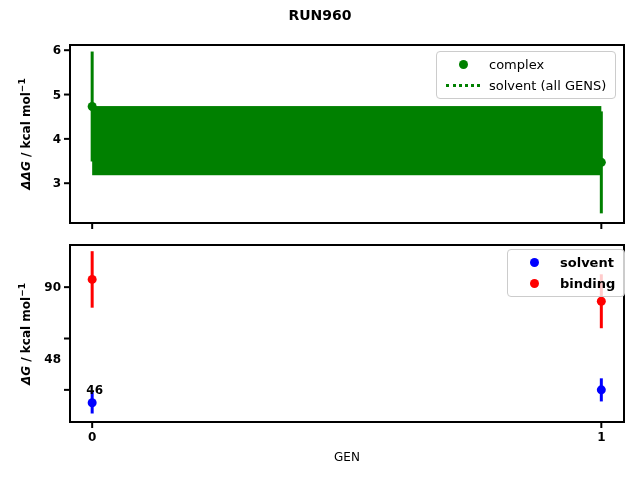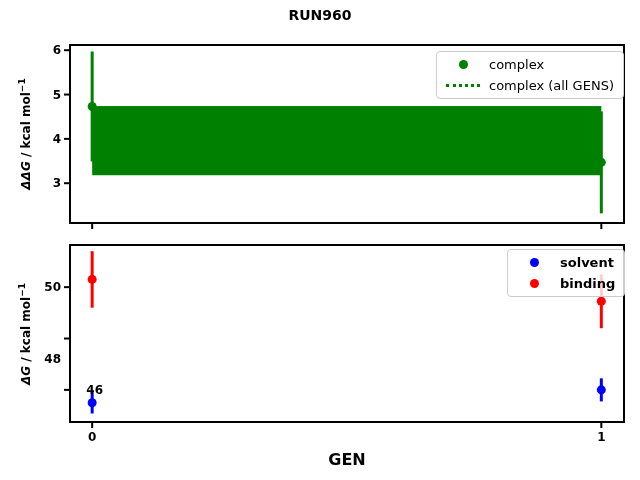--- a/index.html
+++ b/index.html
@@ -5,21 +5,21 @@
   html,body{margin:0;padding:0;background:#ffffff;}
   .figure{position:relative;width:640px;height:480px;background:#ffffff;
           font-family:"DejaVu Sans",sans-serif;color:#000;overflow:hidden;}
   .suptitle{position:absolute;left:320px;top:7px;transform:translateX(-50%);
             font-size:14px;font-weight:bold;white-space:nowrap;}
   svg.axes{position:absolute;overflow:visible;}
   .ylabel{position:absolute;white-space:nowrap;font-size:12px;font-weight:bold;
           transform:translate(-50%,-50%) rotate(-90deg);}
   .ylabel .math{font-style:italic;}
   .ylabel sup{font-size:9px;}
-  .xlabel{position:absolute;font-size:16px;font-weight:bold;transform:translateX(-50%);white-space:nowrap;}
+  .xlabel{position:absolute;font-size:12px;font-weight:normal;transform:translateX(-50%);white-space:nowrap;}
   .tick-label{position:absolute;font-size:12px;font-weight:bold;white-space:nowrap;}
   .ytick-label{transform:translate(-100%,-50%);}
   .xtick-label{transform:translate(-50%,0);}
   .legend{position:absolute;background:rgba(255,255,255,0.8);border:1px solid #cccccc;
           border-radius:4px;padding:5px 9px;display:flex;flex-direction:column;gap:5px;
           font-size:13px;line-height:1.2;}
   .legend-row{display:flex;align-items:center;}
   .legend-handle{width:34px;display:flex;justify-content:center;align-items:center;margin-right:9px;flex:none;}
   .dot{width:9px;height:9px;border-radius:50%;}
   .dotted-line{width:34px;height:0;border-top:3px dotted #008000;}
@@ -73,21 +73,21 @@
     <div class="legend-row">
       <span class="legend-handle">
           <span class="dot" style="background: rgb(0, 128, 0);"></span>
         </span>
       <span class="legend-label">complex</span>
     </div>
     <div class="legend-row">
       <span class="legend-handle">
           <span class="dotted-line" style="border-top-color: rgb(0, 128, 0);"></span>
         </span>
-      <span class="legend-label">complex (all GENS)</span>
+      <span class="legend-label">solvent (all GENS)</span>
     </div>
   </div>
 
   <div class="legend" style="left:507px;top:249px;font-weight:bold;">
     <div class="legend-row">
       <span class="legend-handle">
           <span class="dot" style="background: rgb(0, 0, 255);"></span>
         </span>
       <span class="legend-label">solvent</span>
     </div>
@@ -98,16 +98,16 @@
       <span class="legend-label">binding</span>
     </div>
   </div>
 
 <div class="tick-label ytick-label" style="left: 61px; top: 183.212px;">3</div>
     <div class="tick-label ytick-label" style="left: 61px; top: 138.877px;">4</div>
     <div class="tick-label ytick-label" style="left: 61px; top: 94.5419px;">5</div>
     <div class="tick-label ytick-label" style="left: 61px; top: 50.2069px;">6</div>
     <div class="tick-label ytick-label" style="left: 61px; top: 389.871px; margin-left: 42px;">46</div>
     <div class="tick-label ytick-label" style="left: 61px; top: 338.508px; margin-top: 20px;">48</div>
-    <div class="tick-label ytick-label" style="left: 61px; top: 287.145px;">50</div>
+    <div class="tick-label ytick-label" style="left: 61px; top: 287.145px;">90</div>
     <div class="tick-label xtick-label" style="left: 92.1667px; top: 430px;">0</div>
     <div class="tick-label xtick-label" style="left: 601.324px; top: 430px;">1</div>
   </div>
 
 </body></html>

